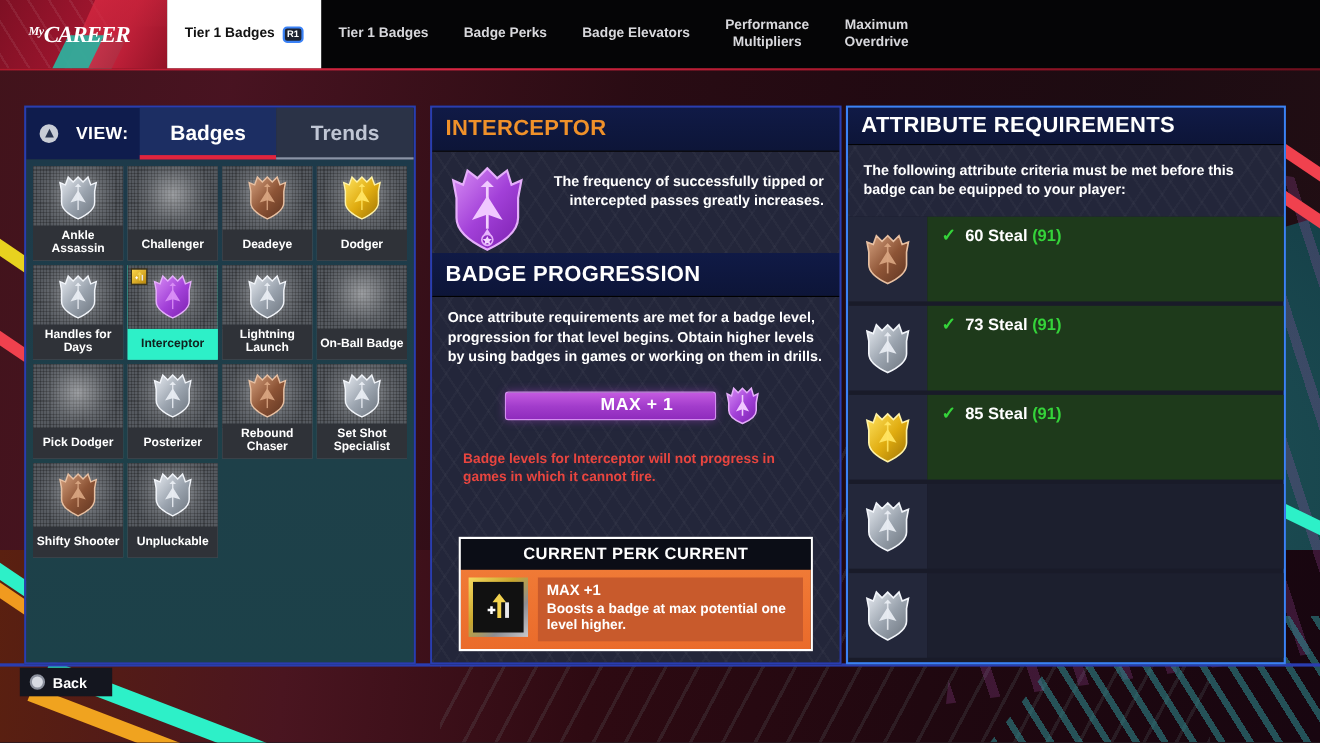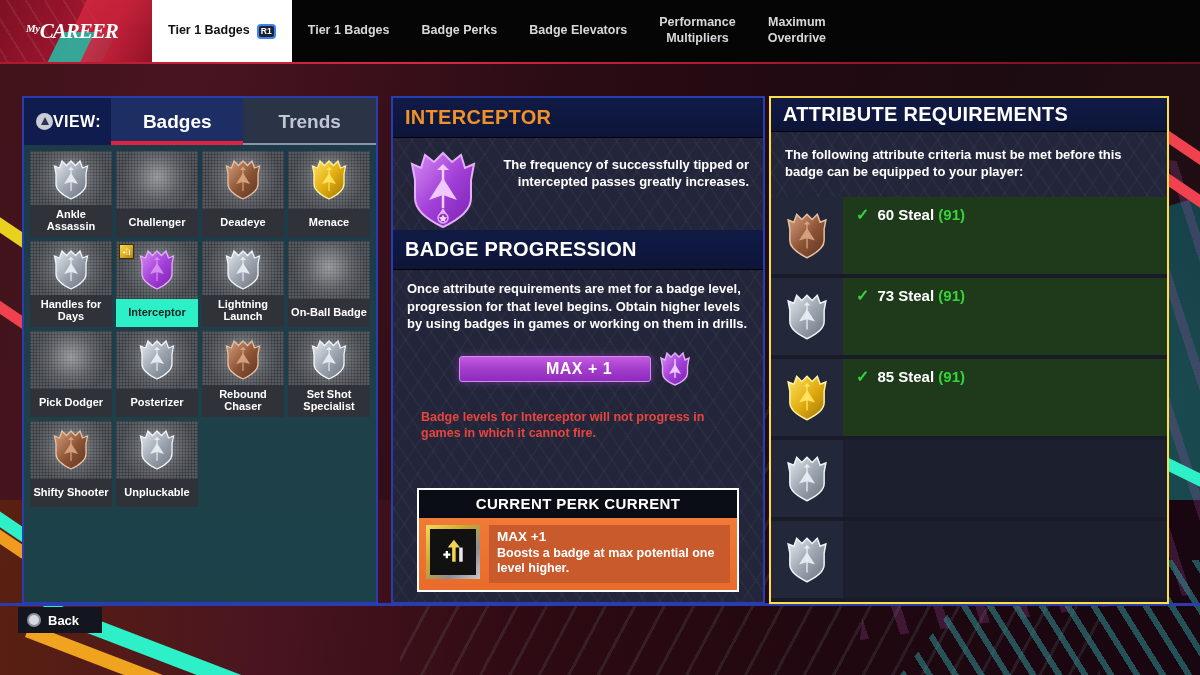--- a/index.html
+++ b/index.html
@@ -91,21 +91,21 @@
   }
   .tab .lbl { white-space: pre-line; }
 
   
   #leftpanel {
     position: absolute; left: 22px; top: 96px; width: 356px; height: 508px;
     background: #1b3546cc; border: 2px solid #2a3db0; z-index: 5;
     display: flex; flex-direction: column;
   }
   #viewbar { height: 47px; display: flex; align-items: stretch; background: #0f1c4d; flex: 0 0 47px; }
-  #viewlabel { display: flex; align-items: center; gap: 0; padding-left: 12px; padding-right: 10px; }
+  #viewlabel { display: flex; align-items: center; gap: 16px; padding-left: 12px; padding-right: 10px; }
   .ps-tri {
     width: 17px; height: 17px; border-radius: 50%; background: #c9cdd6;
     display: flex; align-items: center; justify-content: center; flex: 0 0 17px;
   }
   .ps-tri i {
     display: block; width: 0; height: 0;
     border-left: 4.5px solid transparent; border-right: 4.5px solid transparent;
     border-bottom: 8px solid #2a3550; margin-top: -1px;
   }
   #viewlabel span { color: #fff; font-size: 16px; font-weight: bold; letter-spacing: .4px; }
@@ -213,21 +213,21 @@
     padding: 4px; display: flex; align-items: center; justify-content: center;
   }
   #perkicon .inner { width: 100%; height: 100%; background: #111; display:flex; align-items:center; justify-content:center; }
   #perktxt { background: #c85a2c; padding: 4px 8px 6px; flex: 1; align-self: stretch; }
   #perktxt .t { color: #fff; font-size: 13.5px; font-weight: bold; line-height: 1.2; }
   #perktxt .d { color: #fff; font-size: 12.5px; font-weight: bold; line-height: 1.25; margin-top: 1px; }
 
   
   #rightpanel {
     position: absolute; left: 769px; top: 96px; width: 400px; height: 508px;
-    background: #191b29; border: 2px solid #fde047; z-index: 5; display: flex; flex-direction: column;
+    background: #191b29; border: 2px solid #3b82f6; z-index: 5; display: flex; flex-direction: column;
   }
   #reqintro { color: #fff; font-size: 13px; font-weight: bold; line-height: 1.35; padding: 14px 14px 16px; }
   #reqlist { flex: 1; display: flex; flex-direction: column; gap: 4px; padding: 0 0 4px 0; }
   .reqrow { display: flex; height: 77px; flex: 0 0 77px; }
   .reqrow .ic {
     width: 72px; flex: 0 0 72px; background: #23273a;
     display: flex; align-items: center; justify-content: center;
   }
   .reqrow .ic .shield { width: 44px; height: 48px; }
   .reqrow .val {
@@ -373,21 +373,21 @@
                 <stop offset=".52" stop-color="#e0ac10"></stop>
                 <stop offset="1" stop-color="#9c7206"></stop>
     </linearGradient>
             </defs>
     <path d="M19 2 L14.5 6.5 L10 2 L7.5 9 L2.5 7 L4 15 L4 25 Q4 33 19 40 Q34 33 34 25 L34 15 L35.5 7 L30.5 9 L28 2 L23.5 6.5 Z" fill="url(#sg2)" stroke="#fff3a8" stroke-width="1.3"></path>
     <path d="M19 9 L19 32" stroke="#ffe461" stroke-width="1.3" opacity=".9"></path>
     <path d="M19 14 L12 25 L19 23 L26 25 Z" fill="#ffe461" opacity=".95"></path>
     <path d="M16 11 h6 l-3 -3.2 Z" fill="#ffe461" opacity=".95"></path>
   </svg>
         </span>
-        <span class="name">Menace</span>
+        <span class="name">Dodger</span>
       </div>
       <div class="btile">
         <span class="art">
           <svg class="shield" viewBox="0 0 38 42" width="38" height="42">
     <defs>
               <linearGradient id="sg3" x1="0" y1="0" x2="1" y2="1">
       <stop offset="0" stop-color="#e8ecf2"></stop>
                 <stop offset=".52" stop-color="#9aa3ae"></stop>
                 <stop offset="1" stop-color="#6b737d"></stop>
     </linearGradient>

